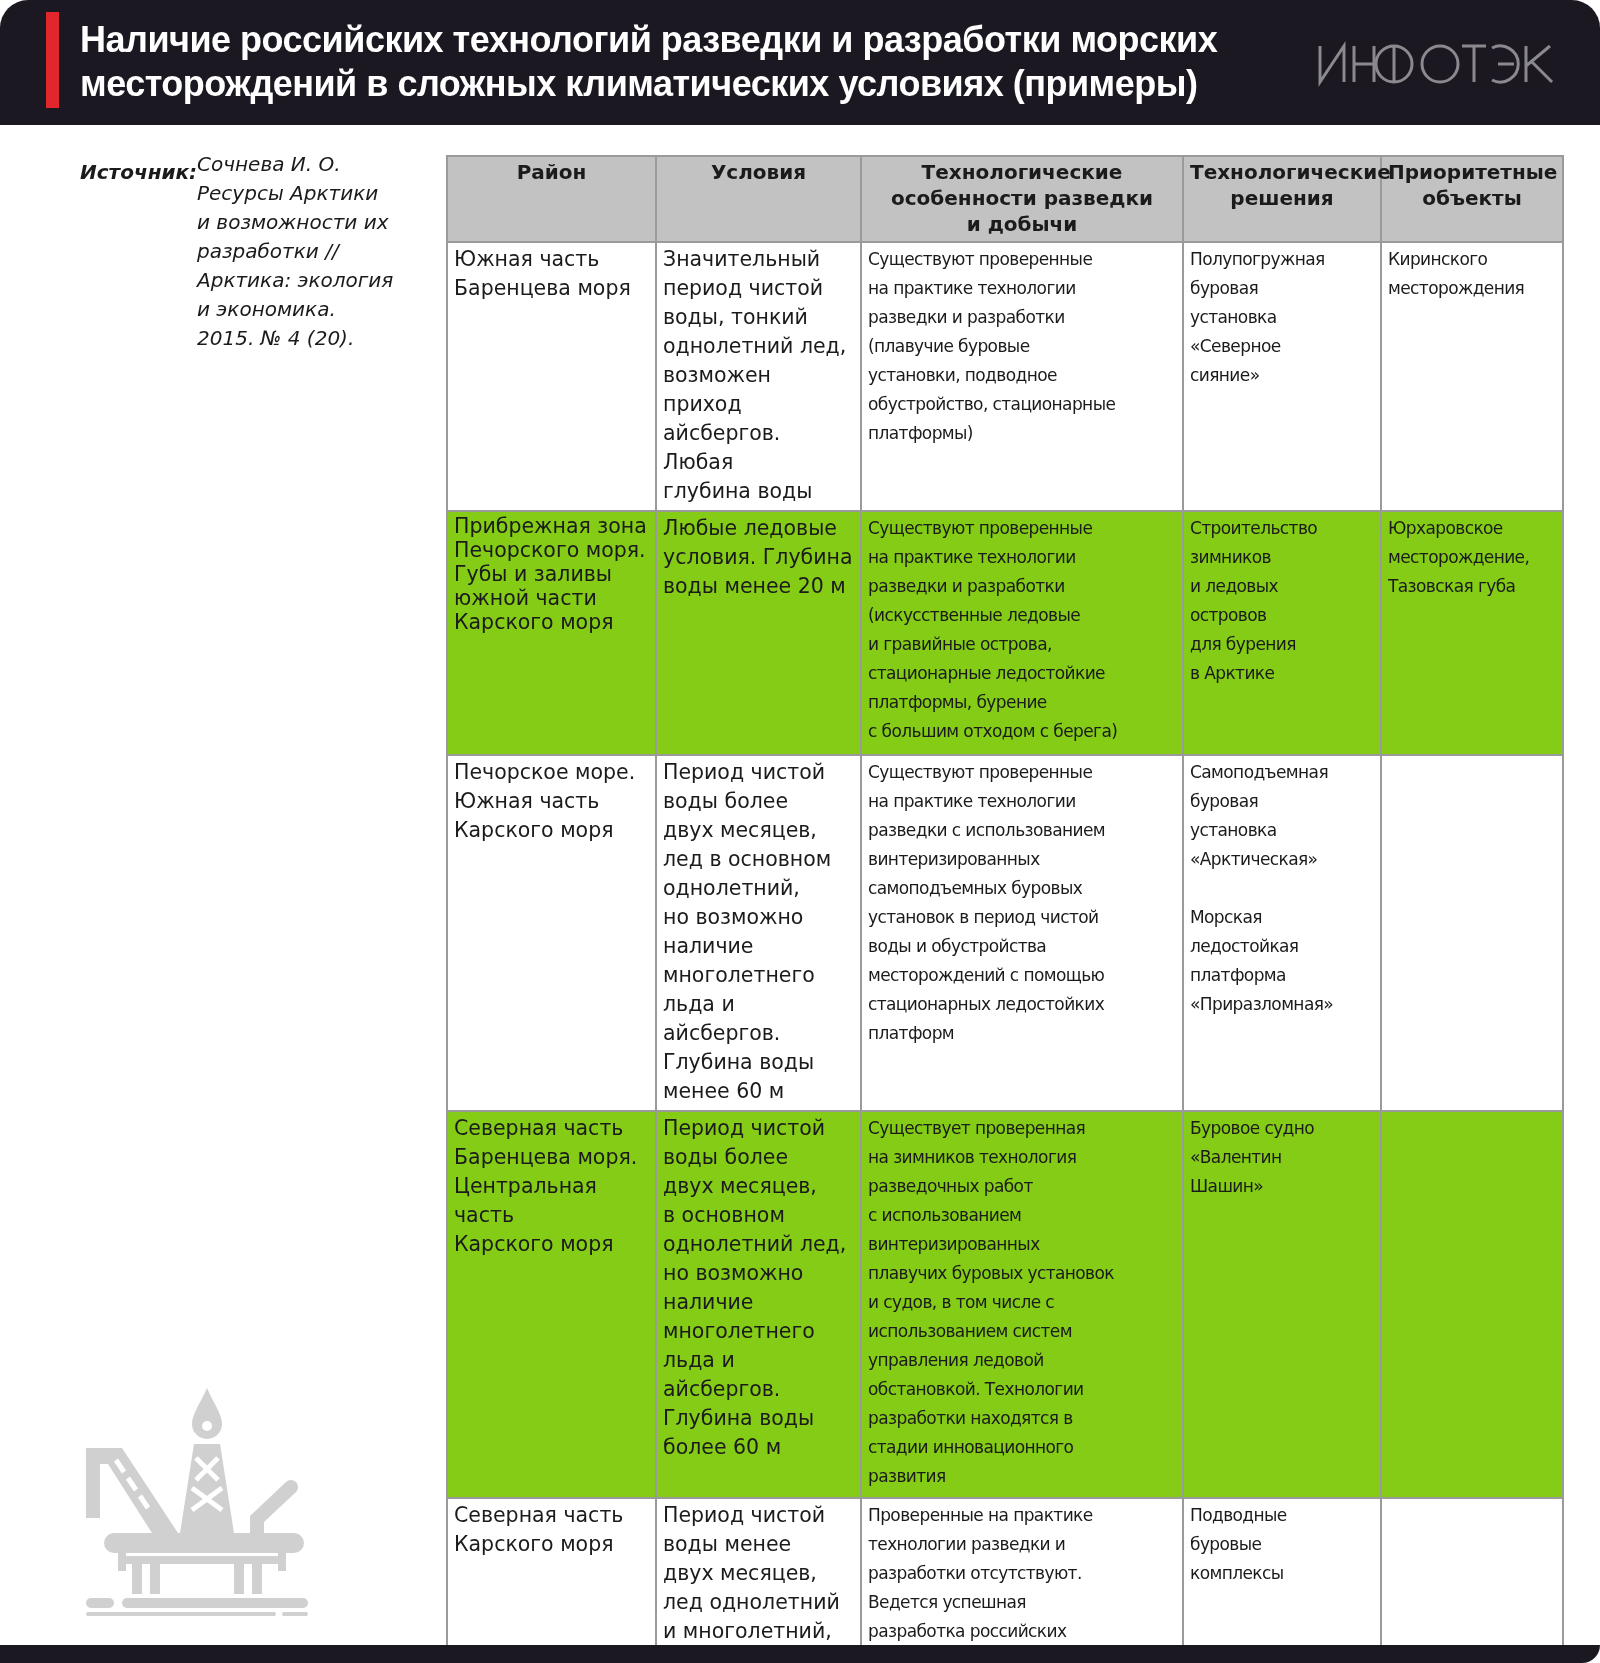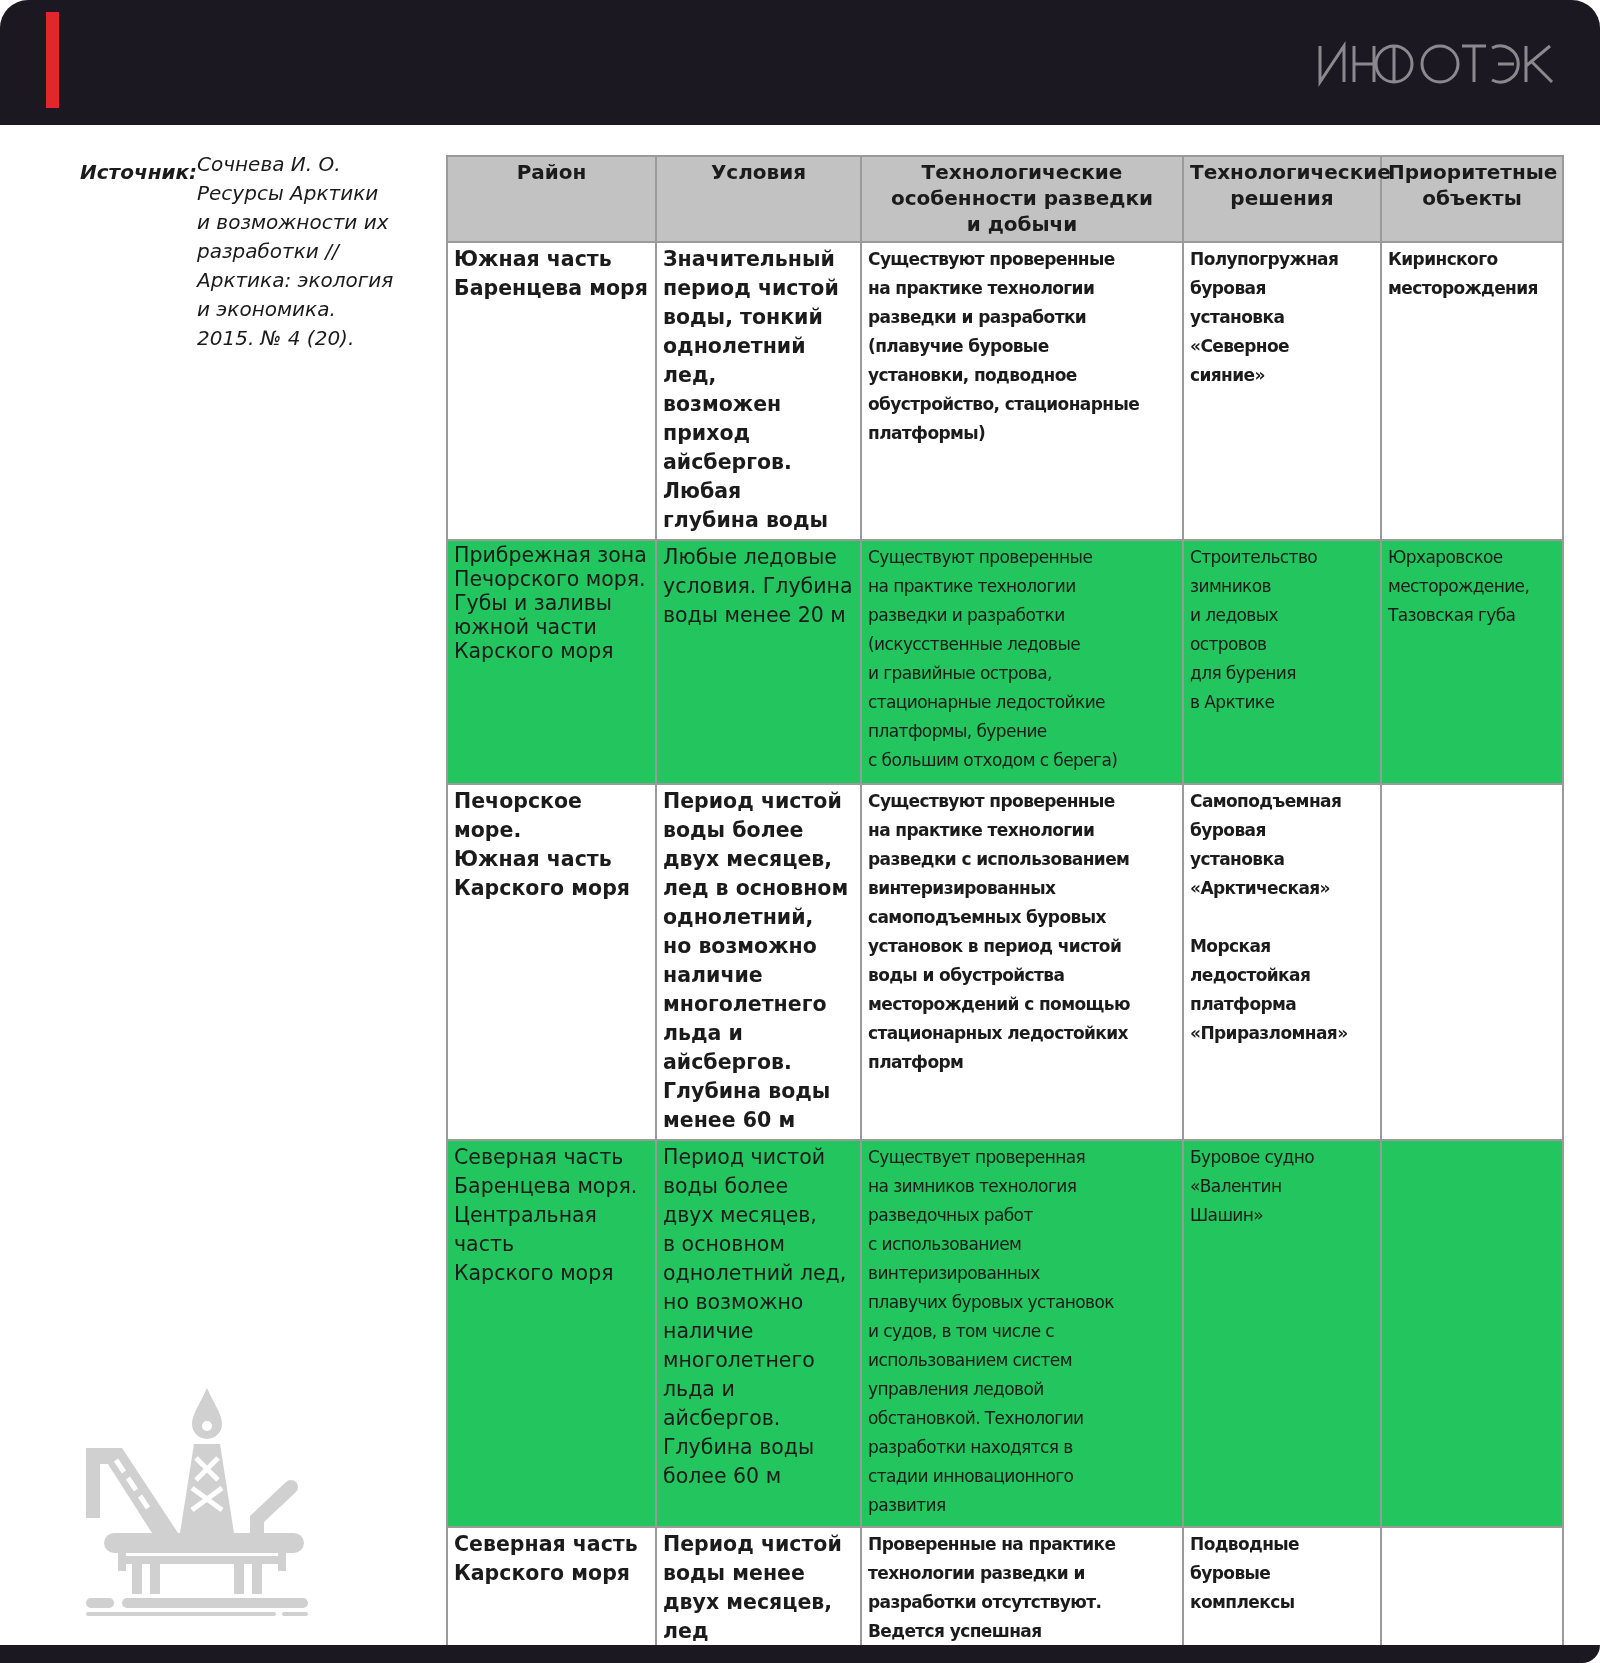--- a/index.html
+++ b/index.html
@@ -10,29 +10,30 @@
   .logo { position:absolute; left:1316px; top:40px; width:240px; height:48px; }
   .source { position:absolute; left:80px; top:150px; font-family:"DejaVu Sans", sans-serif; font-style:italic; font-size:20px; line-height:29px; color:#1b1b1b; }
   .source-label { position:absolute; left:0; top:8px; font-weight:bold; white-space:nowrap; }
   .source-text { position:absolute; left:117px; top:0; width:210px; white-space:pre-line;font-style:italic; }
   .rig-icon { position:absolute; left:82px; top:1388px; width:230px; height:228px; }
   table.data { position:absolute; left:446px; top:155px; width:1116px; border-collapse:collapse; table-layout:fixed; font-family:"DejaVu Sans", sans-serif; font-size:20.5px; line-height:29px; }
   table.data th, table.data td { border:2px solid #9a9a9a; vertical-align:top; text-align:left; padding:2px 6px 4px 6px; white-space:pre-line; }
   table.data th { background:#c2c2c2; font-weight:bold; font-size:20px; line-height:26px; height:78px; padding-top:2px;text-align:center; }
   table.data td.cond, table.data td.region { font-family:"DejaVu Sans", sans-serif; }
   table.data td.feat, table.data td.sol, table.data td.obj { font-family:"DejaVu Sans", sans-serif; font-size:17px; letter-spacing:-0.6px; }
-  table.data tr.odd td { background:#ffffff;font-weight:bold; }
-  table.data tr.even td { background:#22c55e; }
+  table.data tr.odd td { background:#ffffff; }
+  table.data tr.even td { background:#84cc16; }
   .footer-bar { position:absolute; left:0; top:1645px; width:1600px; height:18px; background:#1c1822; border-radius:0 0 22px 0; }
 </style>
 </head>
 <body>
 
 <div class="header">
   <div class="accent-bar"></div>
+  <h1 class="title">Наличие российских технологий разведки и разработки морских месторождений в сложных климатических условиях (примеры)</h1>
   <svg class="logo" viewBox="0 0 240 48" fill="none" stroke="#8a8a8e" stroke-width="3">
     <title>ИНФОТЭК</title>
 
     <path d="M4 6 L4 42 L28 6 L28 42"></path>
 
     <path d="M38 6 L38 42 M38 24 L58 24 M58 6 L58 42"></path>
 
     <path d="M78 6 L78 42 M78 6 a18 18 0 0 0 0 36 M78 6 a18 18 0 0 1 0 36"></path>
 
     <ellipse cx="124" cy="24" rx="18" ry="18"></ellipse>

